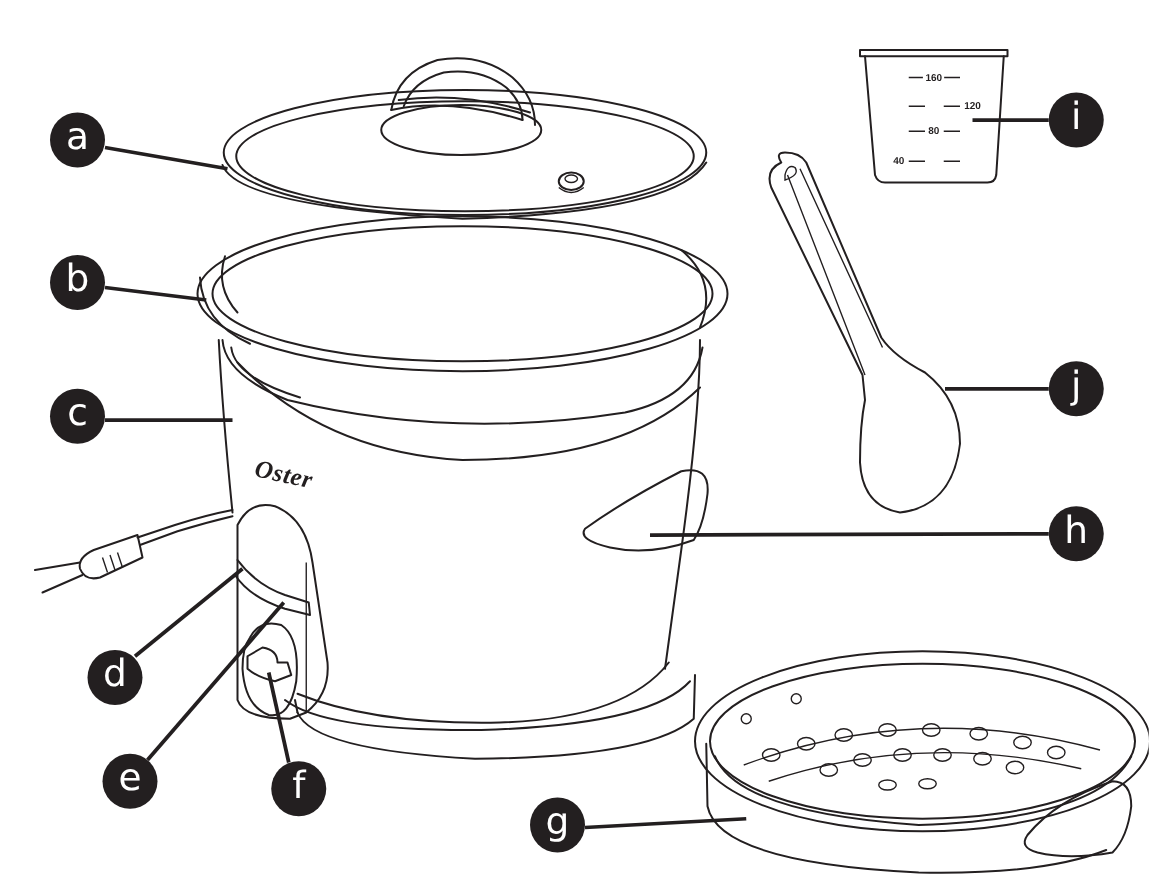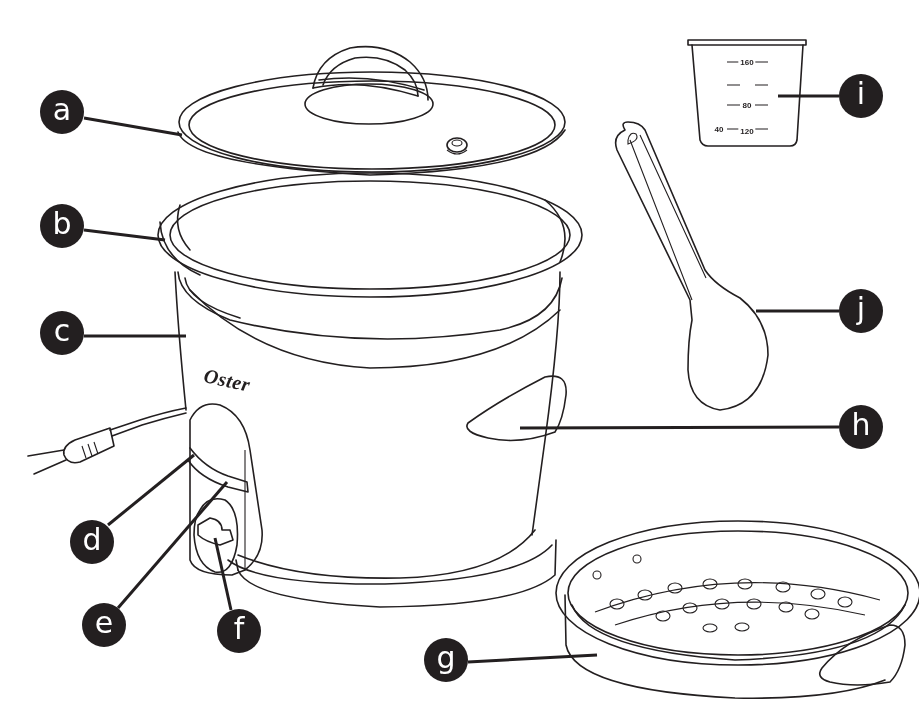--- a/index.html
+++ b/index.html
@@ -142,21 +142,21 @@
     <line class="lead" x1="118" y1="608" x2="227" y2="482"></line>
     <line class="lead" x1="231" y1="610" x2="215" y2="538"></line>
     <line class="lead" x1="468" y1="662" x2="597" y2="655"></line>
     <line class="lead" x1="520" y1="428" x2="839" y2="427"></line>
     <line class="lead" x1="778" y1="96" x2="839" y2="96"></line>
     <line class="lead" x1="756" y1="311" x2="839" y2="311"></line>
   </g>
 </svg>
 
 <span class="tick" style="left:747px;top:62px;">160</span>
-<span class="tick" style="left:747px;top:85px;margin-top:46px;">120</span>
+<span class="tick" style="left:778px;top:85px;">120</span>
 <span class="tick" style="left:747px;top:105px;">80</span>
 <span class="tick" style="left:719px;top:129px;">40</span>
 
 <span class="brand">Oster</span>
 
 <div class="callout" style="left:62px;top:112px;">a</div>
 <div class="callout" style="left:62px;top:226px;">b</div>
 <div class="callout" style="left:62px;top:333px;">c</div>
 <div class="callout" style="left:92px;top:542px;">d</div>
 <div class="callout" style="left:104px;top:625px;">e</div>

